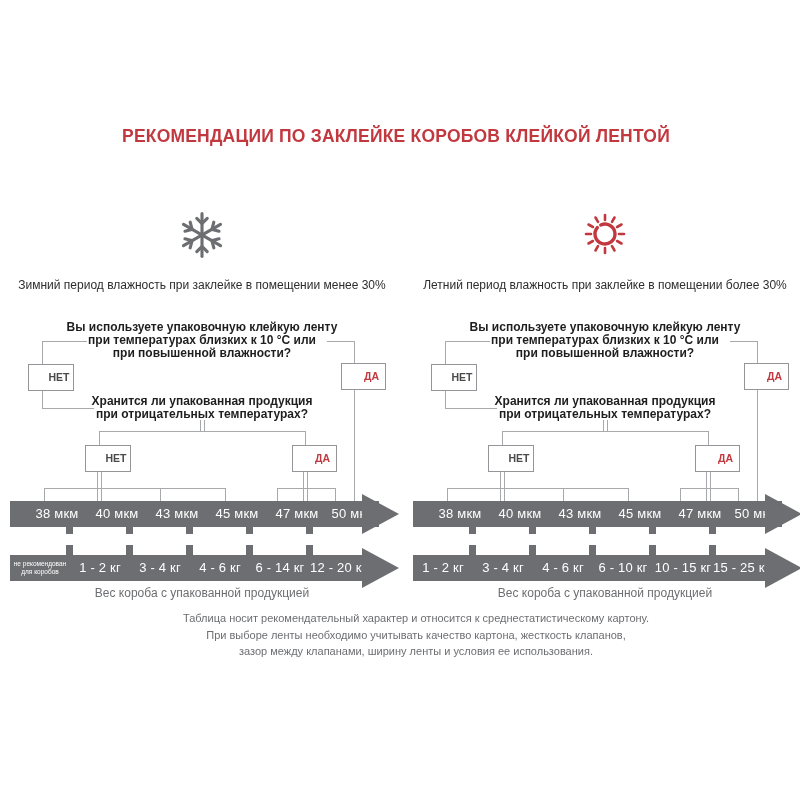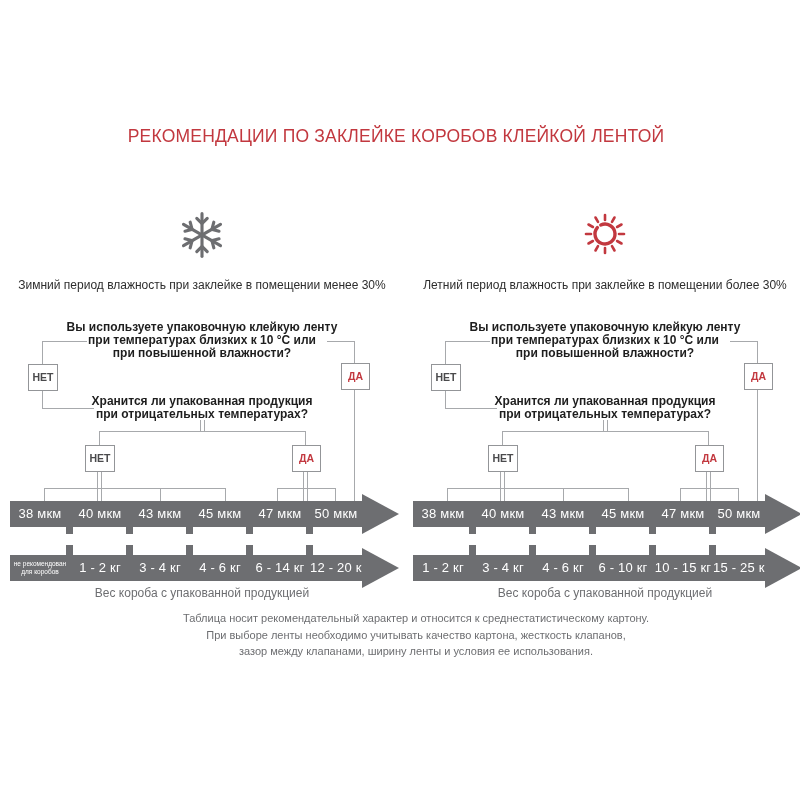--- a/index.html
+++ b/index.html
@@ -2,46 +2,46 @@
 <html><head>
 <meta charset="utf-8">
 <style>
   html,body{margin:0;padding:0;}
   body{
     width:800px;height:800px;position:relative;background:#ffffff;
     font-family:"Liberation Sans", sans-serif;color:#1e1e1e;overflow:hidden;
   }
   .title{
     position:absolute;top:126px;left:0;width:792px;text-align:center;
-    font-size:17.5px;font-weight:normal;color:#c2383f;letter-spacing:.2px;
+    font-size:17.5px;font-weight:bold;color:#c2383f;letter-spacing:.2px;
   }
   .col{position:absolute;top:0;width:400px;height:600px;margin-top:24px;}
   .col.left{left:2px;}
   .col.right{left:405px;}
   .season-icon{position:absolute;top:186px;left:0;width:400px;height:52px;text-align:center;}
   .subtitle{
     position:absolute;top:254px;left:0;width:400px;text-align:center;
     font-size:12px;color:#2d2d2d;
   }
   .q{position:absolute;left:0;width:400px;text-align:center;font-weight:bold;
      font-size:12px;line-height:12.8px;white-space:pre-line;color:#1e1e1e;}
   .q1{top:297px;}
   .q2{top:371px;text-align:center;}
   svg.fc{position:absolute;top:295px;left:0;}
   .ansbox{
     position:absolute;width:28px;height:25px;border:1px solid #939598;background:#fff;
-    text-align:center;line-height:25px;font-size:10.5px;font-weight:bold;color:#4a4a4c;
+    text-align:center;line-height:25px;font-size:10.5px;font-weight:bold;color:#4a4a4c;padding-left:16px;
   }
   .ansbox.yes{color:#c2383f;width:27px;}
   .no1{left:26px;top:340px;}
   .yes1{left:339px;top:339px;}
   .no2{left:83px;top:421px;}
   .yes2{left:290px;top:421px;}
   .band{position:absolute;left:8px;width:352px;height:26px;background:#6d6e71;display:flex;}
-  .band1{top:477px;}
+  .band1{top:477px;padding-left:17px;}
   .band2{top:531px;}
   .band .cell{
     width:60px;flex:0 0 60px;text-align:center;line-height:26px;color:#ffffff;
     font-size:13px;letter-spacing:.2px;white-space:nowrap;
   }
   .band .cell:last-child{flex:0 0 52px;width:52px;}
   .band .cell.tiny{
     font-size:6.5px;line-height:8px;white-space:pre-line;display:flex;
     align-items:center;justify-content:center;letter-spacing:0;
   }

